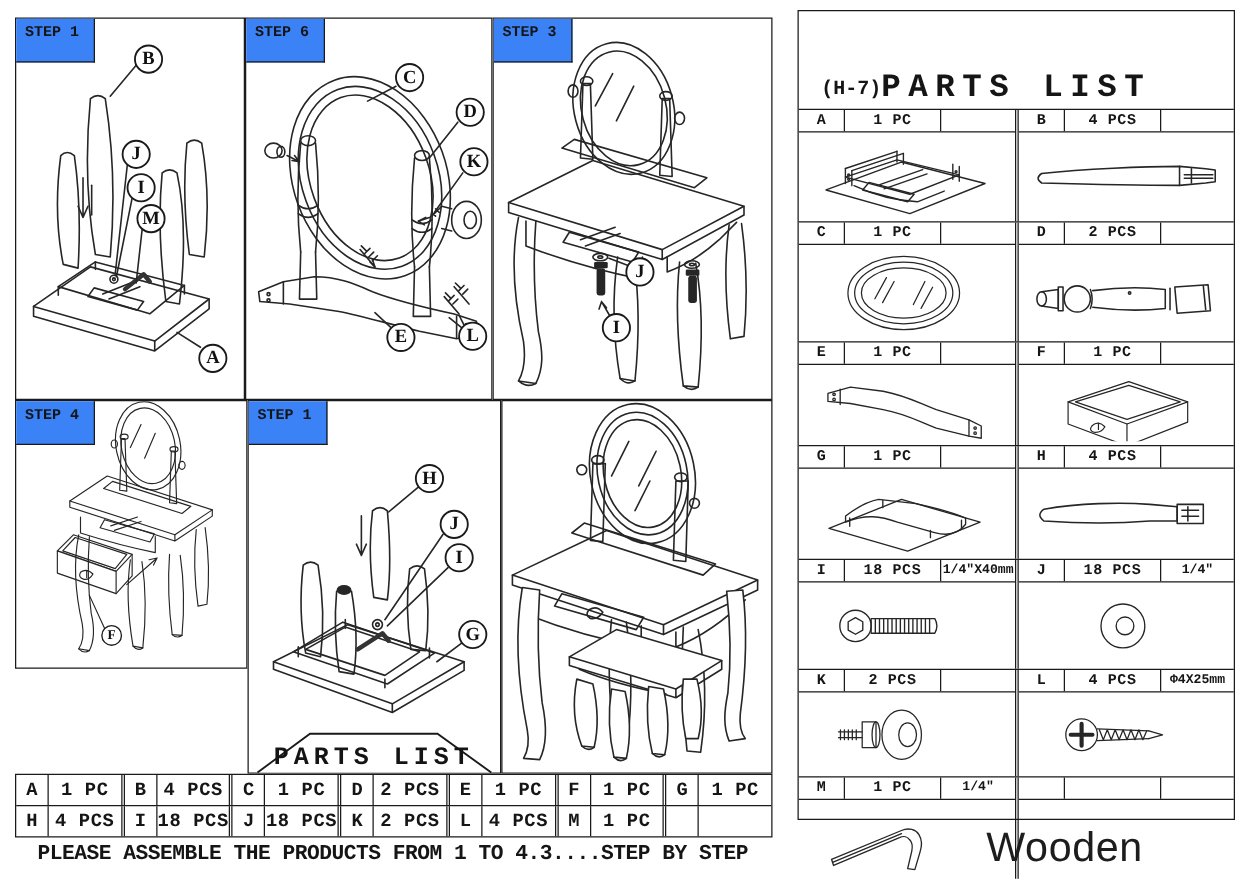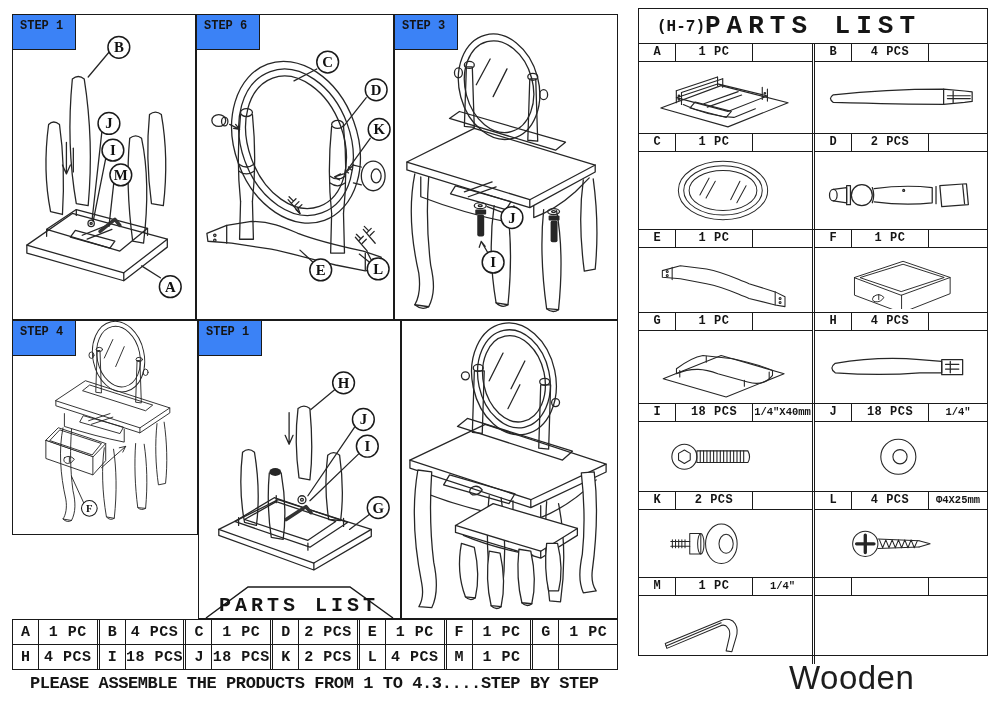--- a/index.html
+++ b/index.html
@@ -41,21 +41,21 @@
   .srow + .srow{border-top:1.5px solid #1a1a1a;}
   .spair{flex:1;display:flex;}
   .spair + .spair{border-left:3px double #1a1a1a;}
   .slt{width:25px;border-right:1.4px solid #1a1a1a;display:flex;align-items:center;justify-content:center;font-size:15px;}
   .sq{flex:1;display:flex;align-items:center;justify-content:center;font-size:15px;letter-spacing:0.5px;white-space:nowrap;}
   .footer{position:absolute;left:30px;top:674px;font-size:17px;letter-spacing:-0.4px;white-space:nowrap;}
   
   .pp{position:absolute;left:638px;top:8px;width:350px;height:648px;border:1.7px solid #1a1a1a;
     box-sizing:border-box;display:flex;flex-direction:column;background:#fff;}
   .pp-header{height:34px;flex:none;border-bottom:1.6px solid #1a1a1a;position:relative;
-    display:flex;align-items:center;justify-content:center;}
+    display:flex;align-items:center;justify-content:center;margin-top:44px;}
   .pp-code{position:absolute;left:18px;top:9px;font-size:16px;}
   .pp-title{font-size:26px;letter-spacing:6px;}
   .prow{display:flex;flex:none;border-bottom:1.5px solid #1a1a1a;}
   .prow:last-child{border-bottom:none;flex:1;}
   .pcell{width:173px;flex:none;display:flex;flex-direction:column;box-sizing:border-box;}
   .pcell.right{flex:1;border-left:3px double #1a1a1a;}
   .pstrip{height:17px;flex:none;display:flex;border-bottom:1.4px solid #1a1a1a;font-size:12px;line-height:16px;}
   .pl{width:36px;border-right:1.3px solid #1a1a1a;text-align:center;}
   .pq{width:76px;border-right:1.3px solid #1a1a1a;text-align:center;letter-spacing:0.5px;white-space:nowrap;}
   .ps{flex:1;text-align:center;font-size:10.5px;white-space:nowrap;overflow:hidden;}

